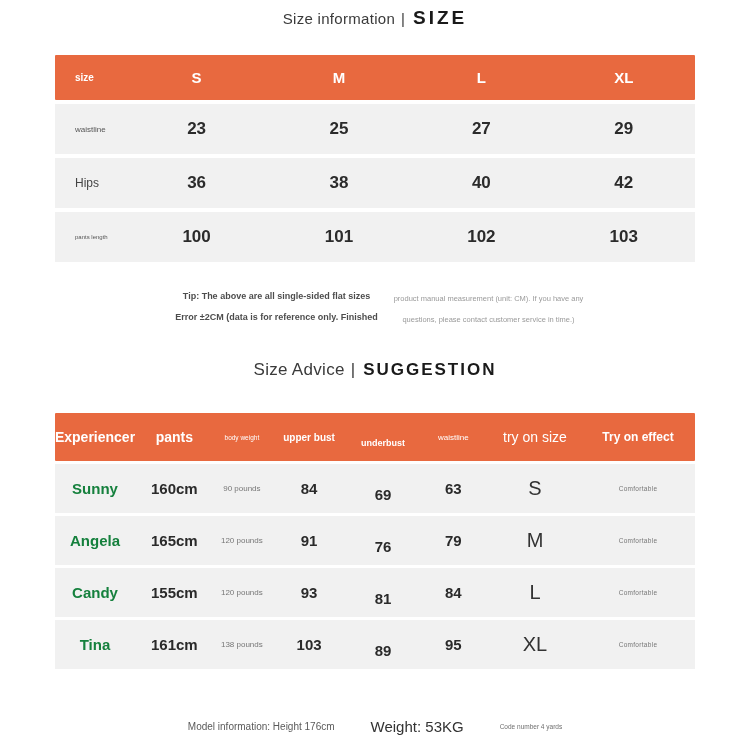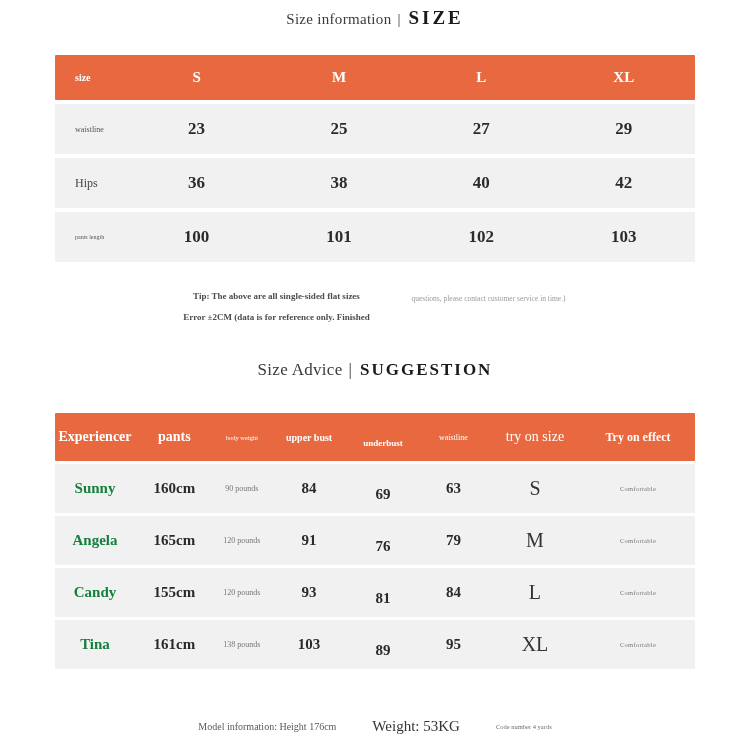--- a/index.html
+++ b/index.html
@@ -1,18 +1,18 @@
 <!DOCTYPE html>
 <html><head>
 <meta charset="utf-8">
 <style>
   * { margin:0; padding:0; box-sizing:border-box; }
   html,body { background:#ffffff; }
   body { font-family:"Liberation Sans", sans-serif; }
-  .page { position:relative; width:750px; height:750px; background:#ffffff; overflow:hidden;font-family:Liberation Serif, serif; }
+  .page { position:relative; width:750px; height:750px; background:#ffffff; overflow:hidden; }
 
   
   .sec-title { position:absolute; left:0; width:750px; text-align:center; color:#333; }
   .sec-title .t-left { font-size:15px; color:#3a3a3a; letter-spacing:0.3px; }
   .sec-title .t-div { font-size:15px; color:#3a3a3a; margin:0 8px 0 6px; }
   .sec-title .t-right { font-size:19px; font-weight:bold; color:#1a1a1a; letter-spacing:3px; }
   #title1 { top:7px; }
   #title2 { top:360px; }
   #title2 .t-left { font-size:17px; }
   #title2 .t-div { font-size:17px; }
@@ -122,20 +122,21 @@
         </div>
       </div>
   </div>
 
   <div class="tip">
     <div class="tip-col tip-left">
       <div>Tip: The above are all single-sided flat sizes</div>
       <div>Error ±2CM (data is for reference only. Finished</div>
     </div>
     <div class="tip-col tip-right">
+      <div>product manual measurement (unit: CM). If you have any</div>
       <div>questions, please contact customer service in time.)</div>
     </div>
   </div>
 
   <div class="sec-title" id="title2">
     <span class="t-left">Size Advice</span><span class="t-div">|</span><span class="t-right">SUGGESTION</span>
   </div>
 
   <div class="tbl" id="advice-table">
     <div class="thead">

